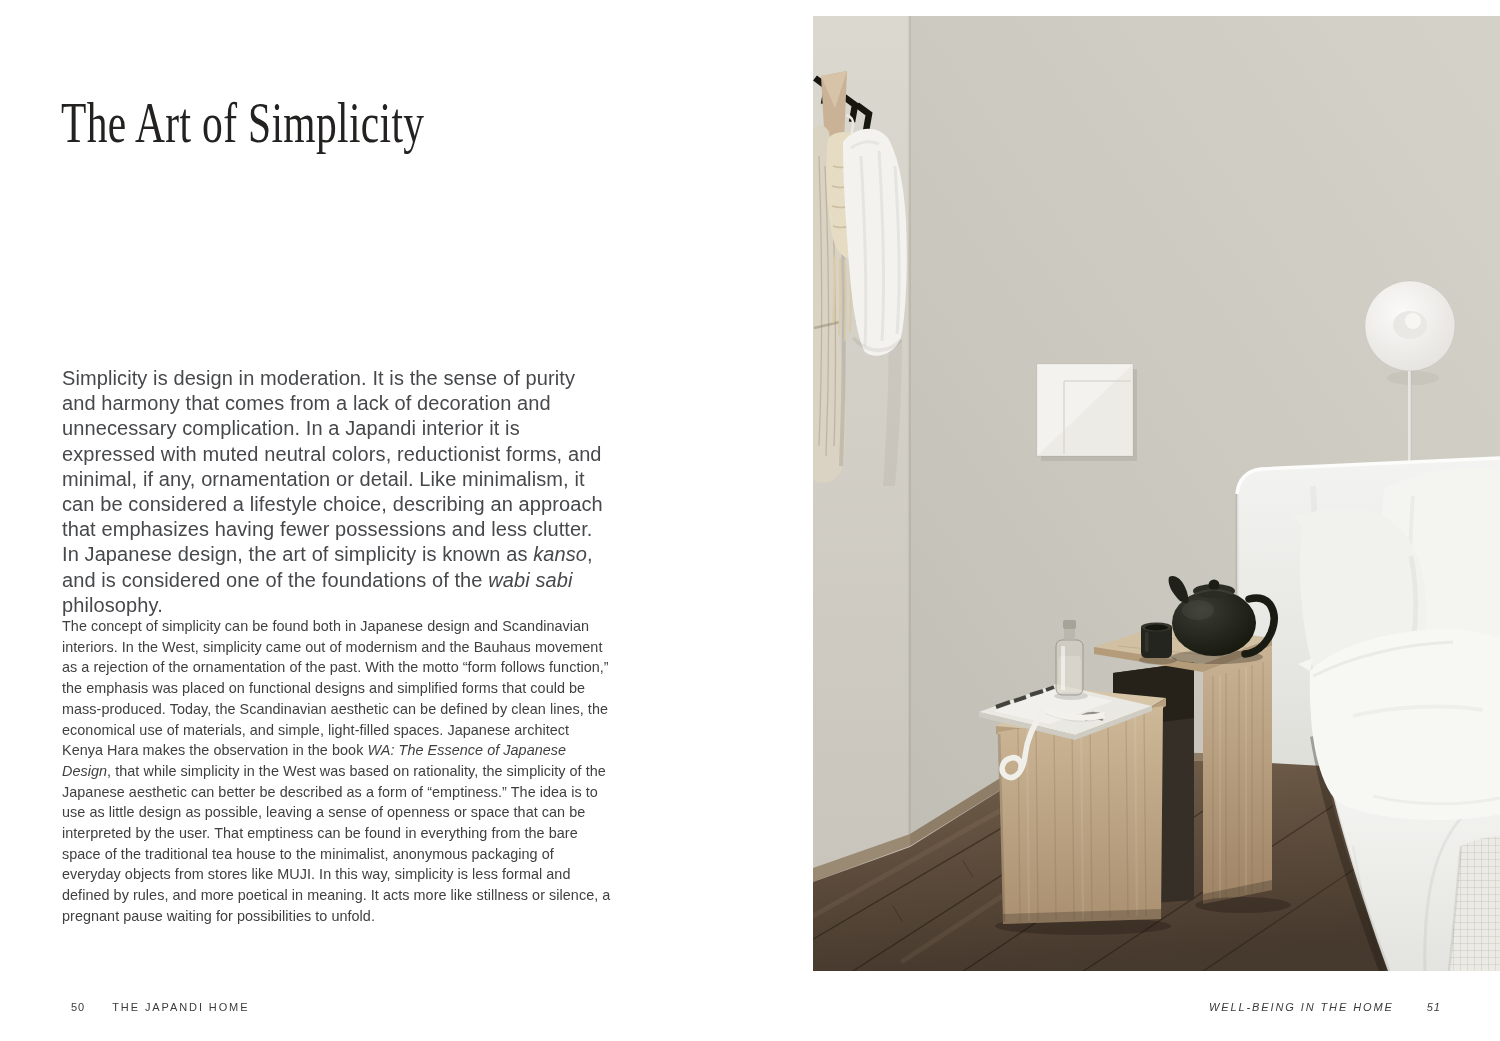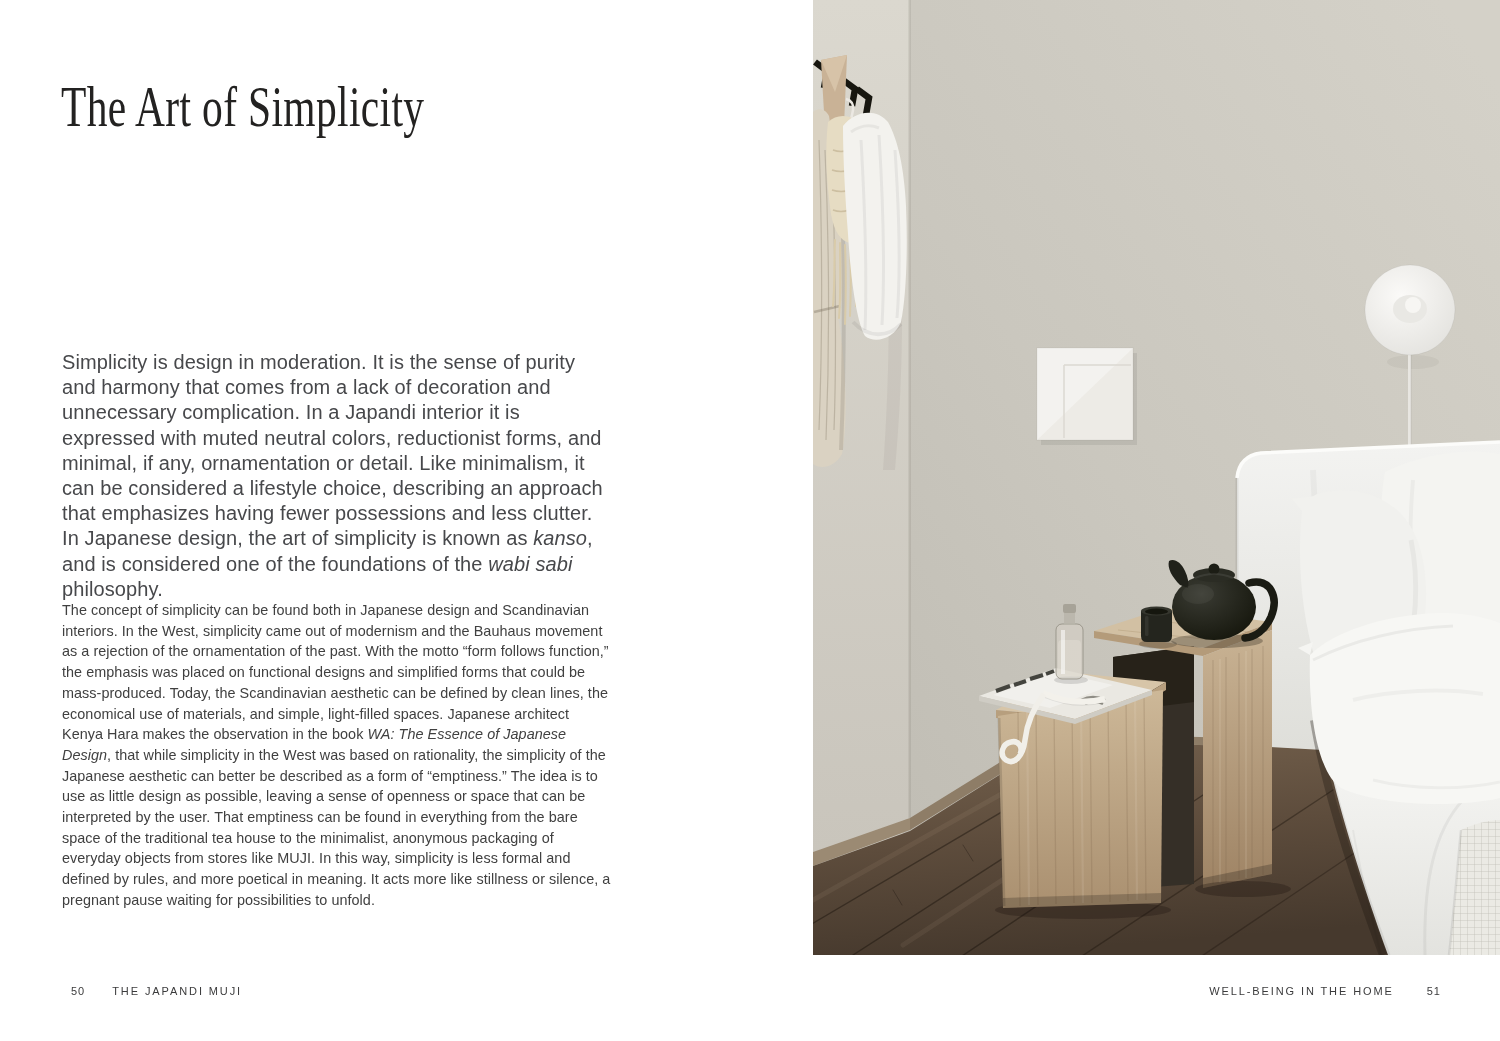--- a/index.html
+++ b/index.html
@@ -2,42 +2,42 @@
 <html><head>
 <meta charset="utf-8">
 <style>
   html,body{margin:0;padding:0;}
   body{
     width:1500px;height:1041px;position:relative;overflow:hidden;
     background:#ffffff;
     font-family:"Liberation Sans", sans-serif;
     -webkit-font-smoothing:antialiased;
   }
-  .page{position:absolute;inset:0;}
+  .page{position:absolute;inset:0;margin-top:16px;}
   .title{
     position:absolute;left:61px;top:78px;margin:0;
     font-family:"Liberation Serif", serif;font-weight:400;
     font-size:56px;line-height:1.05;color:#232221;letter-spacing:.5px;
     transform:scaleX(.74);transform-origin:left top;white-space:nowrap;
   }
   .intro{
     position:absolute;left:62px;top:350px;width:548px;margin:0;
     font-size:20px;line-height:25.2px;color:#47484b;letter-spacing:.1px;
   }
   .detail{
     position:absolute;left:62px;top:600px;width:552px;margin:0;
     font-size:14.4px;line-height:20.7px;color:#404040;letter-spacing:.05px;
   }
   .it{font-style:italic;}
   .folio{
     position:absolute;top:985px;display:inline-flex;align-items:baseline;
     font-size:11px;letter-spacing:1.9px;color:#3b3b3c;white-space:nowrap;
   }
   .folio-left{left:62px;gap:27px;}
-  .folio-right{right:59px;gap:24px;}
+  .folio-right{right:59px;gap:24px;font-style:italic;}
   .folio .num{letter-spacing:1px;padding-left:9px;}
   .photo{
     position:absolute;left:813px;top:0;width:687px;height:955px;margin:0;
     background:#ccc9c0;overflow:hidden;
   }
   .photo svg{display:block;}
 </style>
 </head>
 <body>
 
@@ -45,21 +45,21 @@
 
   <section>
     <h1 class="title">The Art of Simplicity</h1>
 
     <p class="intro"><span>Simplicity is design in moderation. It is the sense of purity and harmony that comes from a lack of decoration and unnecessary complication. In a Japandi interior it is expressed with muted neutral colors, reductionist forms, and minimal, if any, ornamentation or detail. Like minimalism, it can be considered a lifestyle choice, describing an approach that emphasizes having fewer possessions and less clutter. In Japanese design, the art of simplicity is known as </span><span class="it">kanso</span><span>, and is considered one of the foundations of the </span><span class="it">wabi sabi</span><span> philosophy.</span></p>
 
     <p class="detail"><span>The concept of simplicity can be found both in Japanese design and Scandinavian interiors. In the West, simplicity came out of modernism and the Bauhaus movement as a rejection of the ornamentation of the past. With the motto “form follows function,” the emphasis was placed on functional designs and simplified forms that could be mass-produced. Today, the Scandinavian aesthetic can be defined by clean lines, the economical use of materials, and simple, light-filled spaces. Japanese architect Kenya Hara makes the observation in the book </span><span class="it">WA: The Essence of Japanese Design</span><span>, that while simplicity in the West was based on rationality, the simplicity of the Japanese aesthetic can better be described as a form of “emptiness.” The idea is to use as little design as possible, leaving a sense of openness or space that can be interpreted by the user. That emptiness can be found in everything from the bare space of the traditional tea house to the minimalist, anonymous packaging of everyday objects from stores like MUJI. In this way, simplicity is less formal and defined by rules, and more poetical in meaning. It acts more like stillness or silence, a pregnant pause waiting for possibilities to unfold.</span></p>
 
     <footer class="folio folio-left">
       <span class="num">50</span>
-      <span>THE JAPANDI MUJI</span>
+      <span>THE JAPANDI HOME</span>
     </footer>
   </section>
 
   <section>
     <figure class="photo">
       <svg width="687" height="955" viewBox="0 0 687 955" role="img" aria-label="Minimal Japandi bedroom corner: linen garments on black wall hooks, square white artwork, white disc wall lamp, oak nesting side tables with black teapot, black cup, glass bottle and magazine with ribbon, white slipcovered bed with pillows and duvet, waffle throw, dark wood floor.">
         <defs>
           <linearGradient id="gWallMain" x1="0" y1="1" x2="0.9" y2="0">
             <stop offset="0" stop-color="#bfbcb3"></stop>
               <stop offset="0.45" stop-color="#cac7be"></stop>

